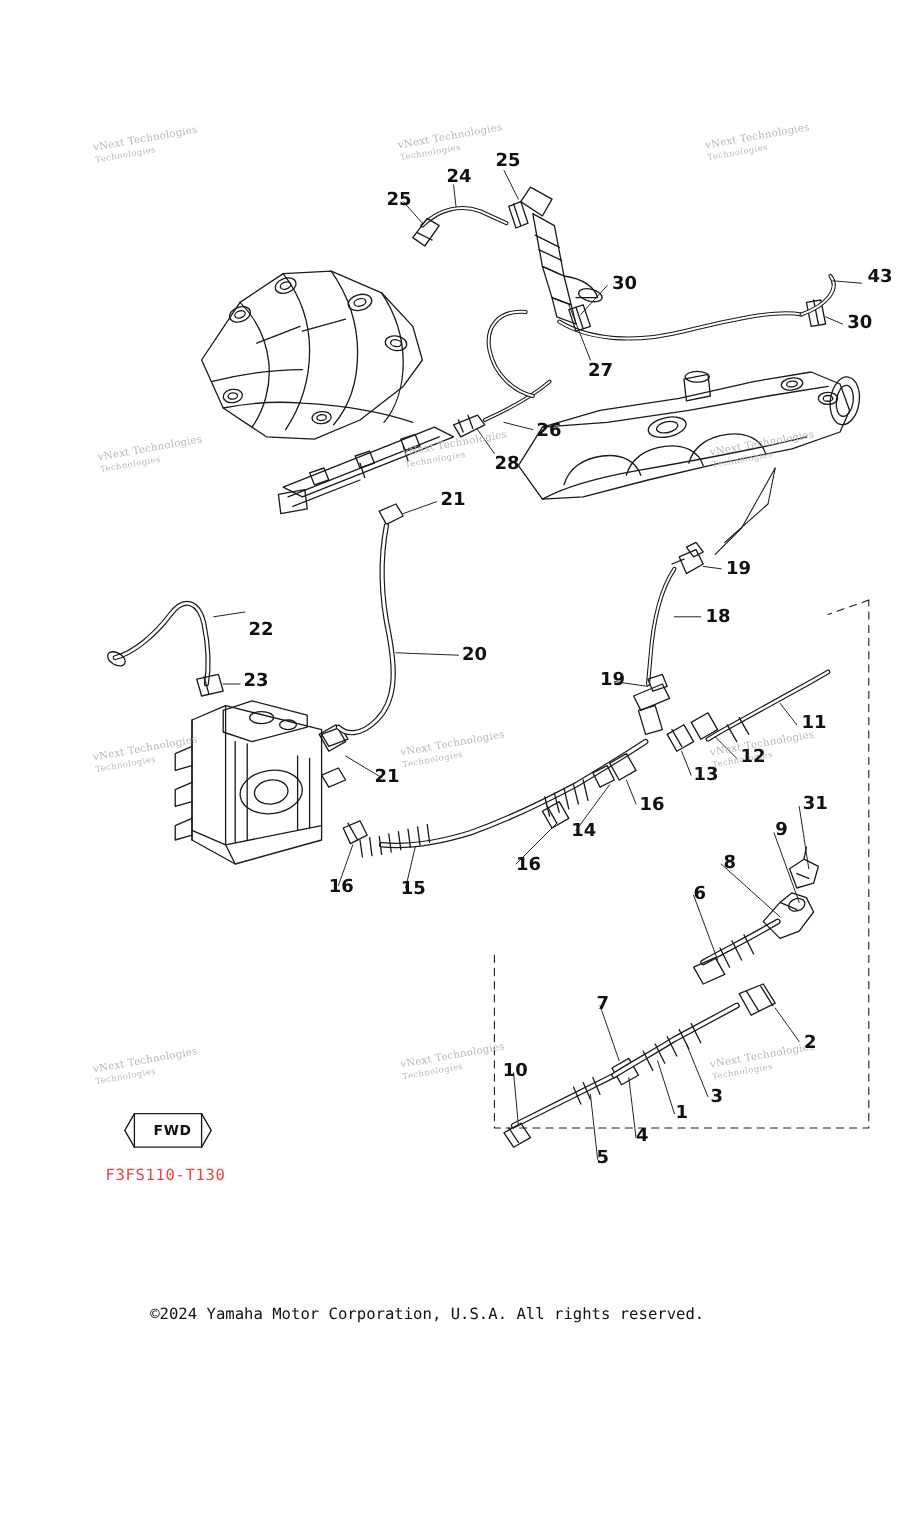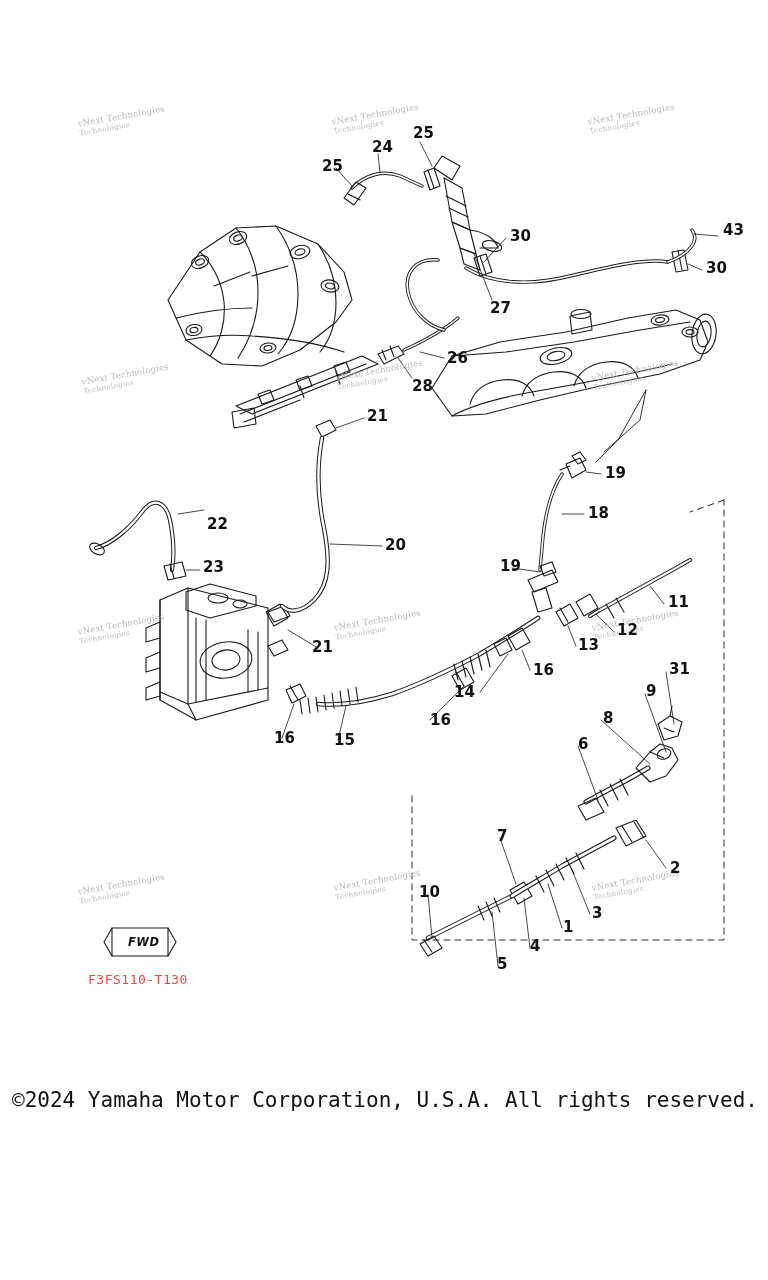--- a/index.html
+++ b/index.html
@@ -35,29 +35,27 @@
   #part-code {
     position:absolute; left:88px; top:972px;
     font-family:"DejaVu Sans Mono", monospace;
     font-size:13px; letter-spacing:.5px; color:#ef4444;
   }
   #fwd-label {
     position:absolute; left:128px; top:935px;
     font-family:"DejaVu Sans", sans-serif;
     font-size:11.5px; font-weight:700; color:#111;
     letter-spacing:.5px;
-    font-style:italic;
   }
   #copyright {
     position:absolute; left:0; top:1088px; width:712px;
     text-align:center;
     font-family:"DejaVu Sans Mono", monospace;
-    font-size:21px; letter-spacing:0px; color:#111;
+    font-size:13px; letter-spacing:0px; color:#111;
     white-space:nowrap;
-    margin-left:12px;
   }
 </style>
 </head>
 <body>
 
 <div id="diagram-stage">
 
   <svg class="layer" viewBox="0 0 768 1280" xmlns="http://www.w3.org/2000/svg">
     <g fill="none" stroke="#1a1a1a" stroke-width="1.1" stroke-linejoin="round" stroke-linecap="round">
 
@@ -395,21 +393,21 @@
   <div class="callout" style="left:588px; top:504px;">18</div>
   <div class="callout" style="left:207px; top:498px;margin-top:17px;">22</div>
   <div class="callout" style="left:203px; top:558px;">23</div>
   <div class="callout" style="left:385px; top:536px;">20</div>
   <div class="callout" style="left:500px; top:557px;">19</div>
   <div class="callout" style="left:668px; top:593px;">11</div>
   <div class="callout" style="left:617px; top:621px;">12</div>
   <div class="callout" style="left:578px; top:636px;">13</div>
   <div class="callout" style="left:312px; top:638px;">21</div>
   <div class="callout" style="left:533px; top:661px;">16</div>
-  <div class="callout" style="left:454px; top:683px;">14</div>
+  <div class="callout" style="left:476px; top:683px;">14</div>
   <div class="callout" style="left:430px; top:711px;">16</div>
   <div class="callout" style="left:334px; top:731px;">15</div>
   <div class="callout" style="left:274px; top:729px;">16</div>
   <div class="callout" style="left:669px; top:660px;">31</div>
   <div class="callout" style="left:646px; top:682px;">9</div>
   <div class="callout" style="left:603px; top:709px;">8</div>
   <div class="callout" style="left:578px; top:735px;">6</div>
   <div class="callout" style="left:497px; top:827px;">7</div>
   <div class="callout" style="left:670px; top:859px;">2</div>
   <div class="callout" style="left:419px; top:883px;">10</div>

